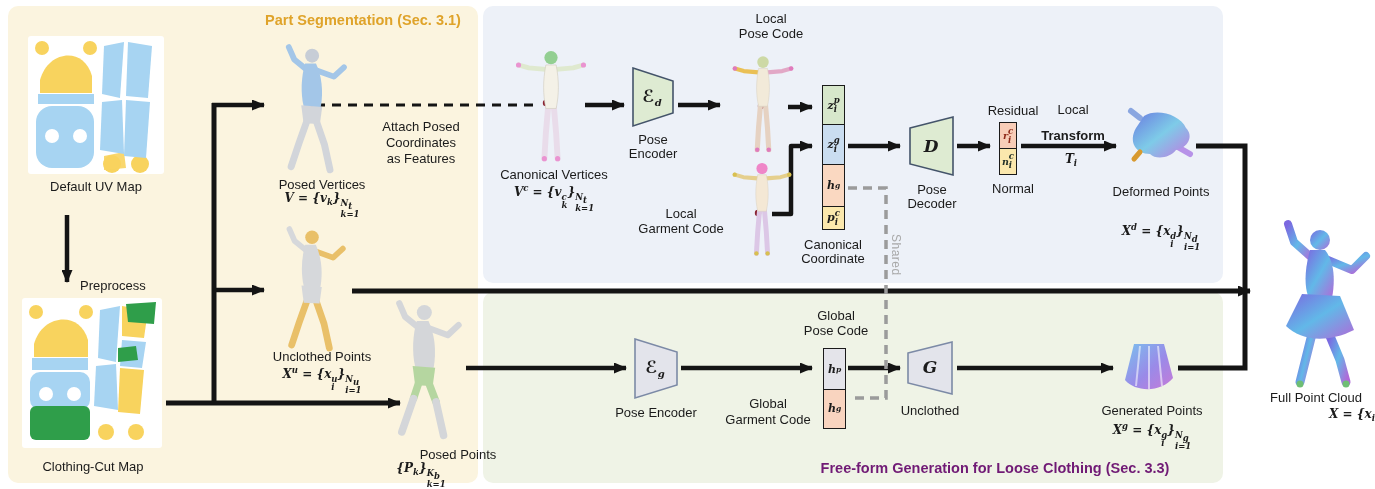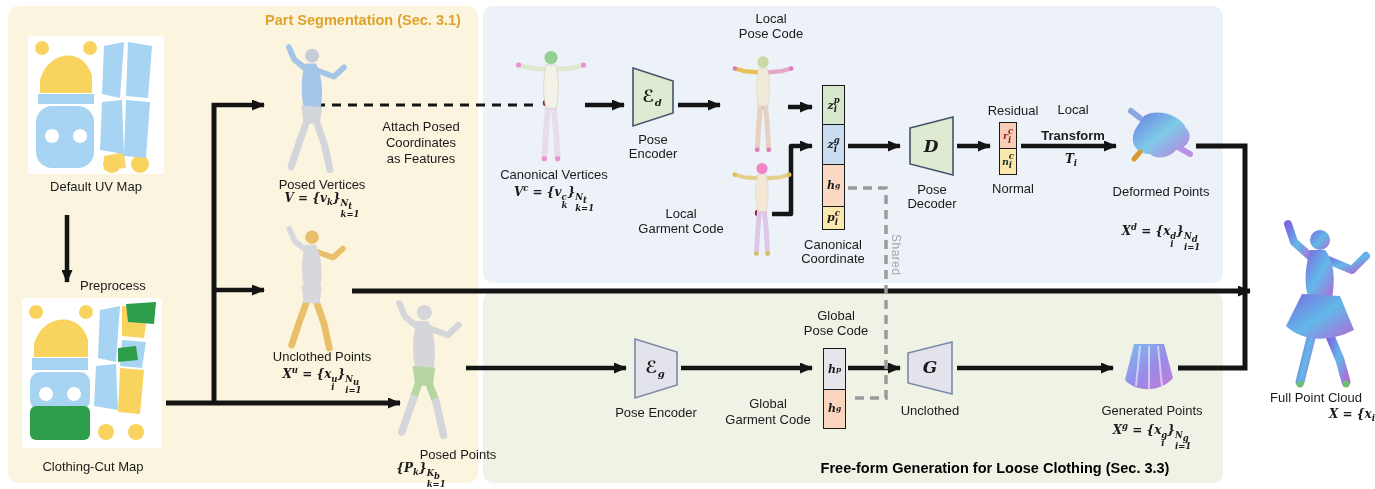--- a/index.html
+++ b/index.html
@@ -32,21 +32,21 @@
 </head>
 <body>
 
 <div id="canvas">
 
   <div class="panel" style="left:8px;top:6px;width:470px;height:477px;background:#FBF4DF;"></div>
   <div class="panel" style="left:483px;top:6px;width:740px;height:277px;background:#EDF1F8;"></div>
   <div class="panel" style="left:483px;top:292px;width:740px;height:191px;background:#EFF3E6;"></div>
 
   <div class="title cx" style="left:356px;top:12px;color:#DFA32A;margin-left:7px;">Part Segmentation (Sec. 3.1)</div>
-  <div class="title cx" style="left:995px;top:460px;color:#000000;">Free-form Generation for Loose Clothing (Sec. 3.3)</div>
+  <div class="title cx" style="left:995px;top:460px;color:#701a75;">Free-form Generation for Loose Clothing (Sec. 3.3)</div>
 
   <svg style="position:absolute;left:0;top:0;pointer-events:none;" width="1375" height="489">
     <defs>
       <marker id="ah" markerUnits="userSpaceOnUse" markerWidth="14" markerHeight="11" refX="12" refY="5.5" orient="auto">
         <path d="M0,0 L13,5.5 L0,11 Z" fill="#141414"></path>
       </marker>
     </defs>
     <g stroke="#141414" fill="none">
       <path d="M67,215 V282" stroke-width="4.5" marker-end="url(#ah)"></path>
       <path d="M214,103 V403" stroke-width="5"></path>

